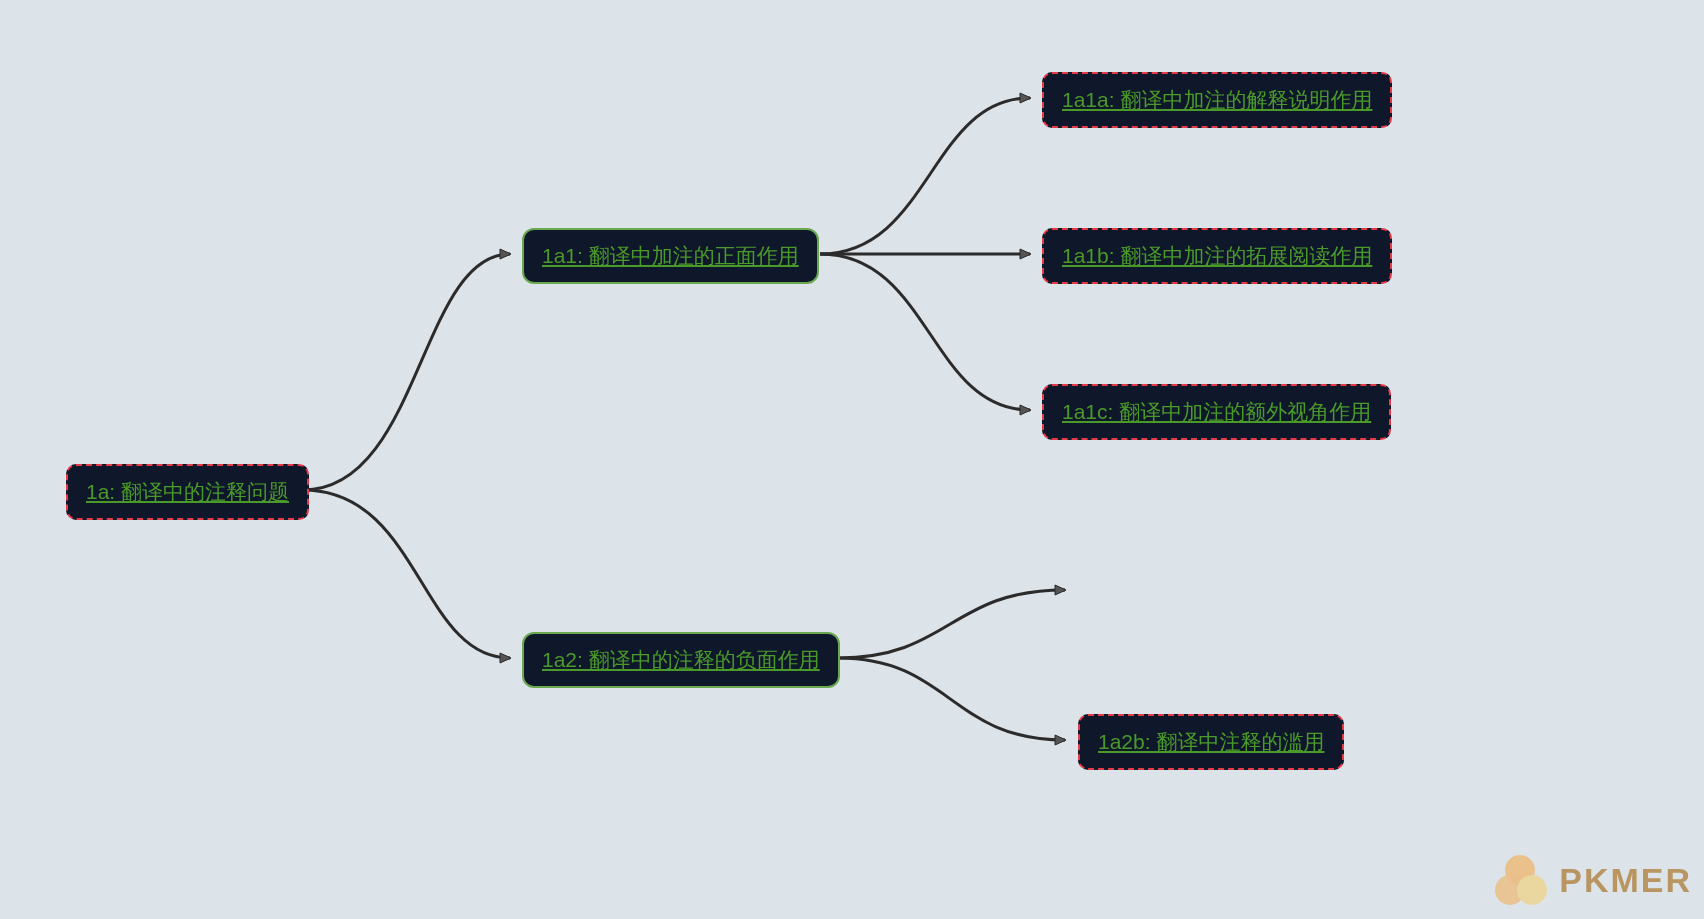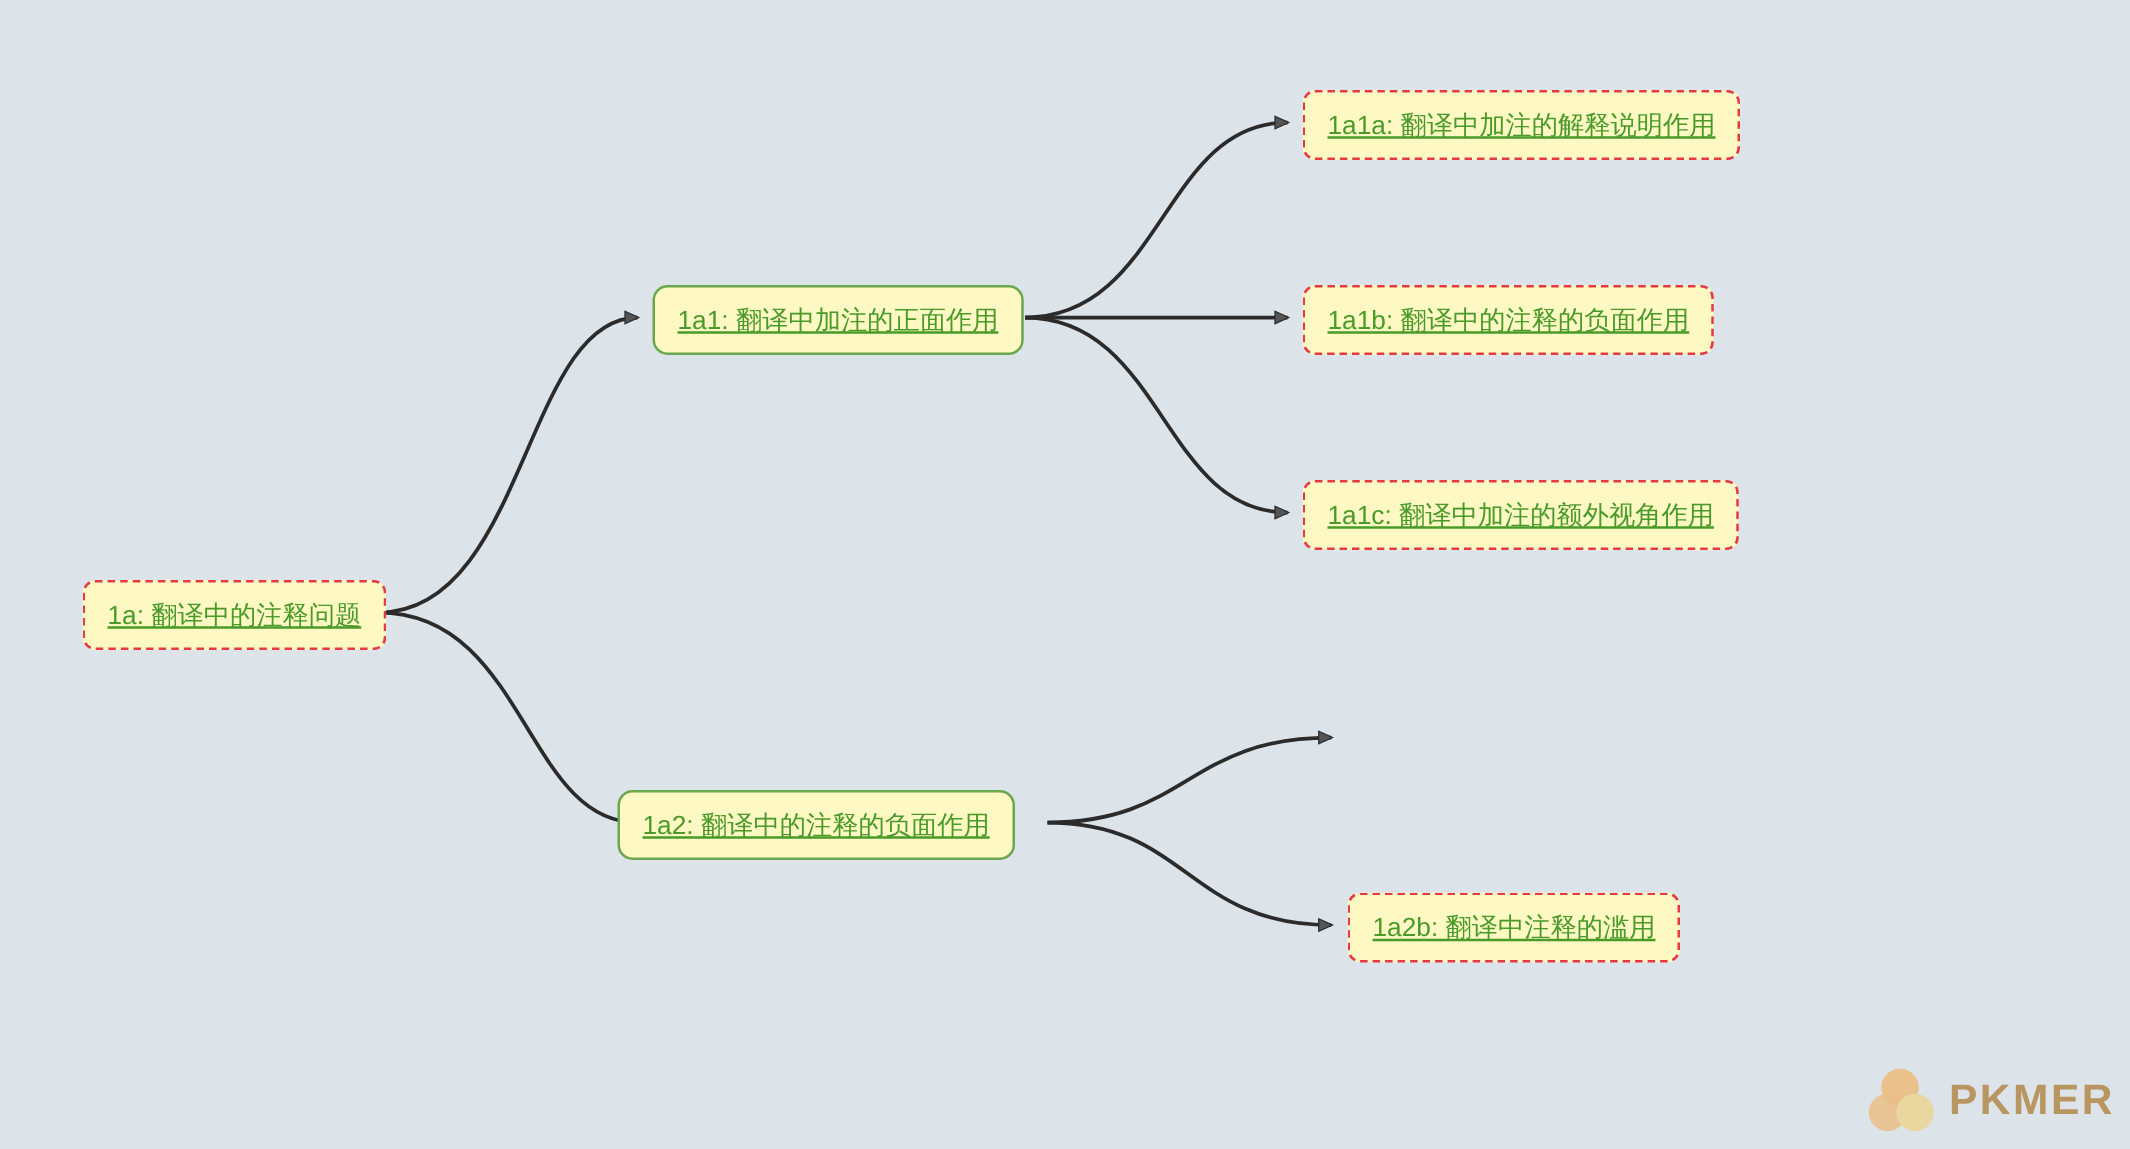--- a/index.html
+++ b/index.html
@@ -21,21 +21,21 @@
   svg.edges {
     position: absolute;
     left: 0;
     top: 0;
     width: 1704px;
     height: 919px;
     pointer-events: none;
   }
   .node {
     position: absolute;
-    background: #fef9c3;
+    background: #0f172a;
     border: 2px dashed #e63946;
     border-radius: 10px;
     padding: 12px 18px;
     font-size: 21px;
     white-space: nowrap;
   }
   .node.solid {
     border: 2px solid #6aa84f;
     border-radius: 12px;
   }
@@ -107,30 +107,30 @@
   </svg>
 
   <div class="node" style="left:66px; top:464px;text-align:center;">
     <span class="lbl">1a: 翻译中的注释问题</span>
   </div>
 
   <div class="node solid" style="left:522px; top:228px;">
     <span class="lbl">1a1: 翻译中加注的正面作用</span>
   </div>
 
-  <div class="node solid" style="left:494px; top:632px;">
+  <div class="node solid" style="left:522px; top:632px;">
     <span class="lbl">1a2: 翻译中的注释的负面作用</span>
   </div>
 
   <div class="node" style="left:1042px; top:72px;">
     <span class="lbl">1a1a: 翻译中加注的解释说明作用</span>
   </div>
 
   <div class="node" style="left:1042px; top:228px;">
-    <span class="lbl">1a1b: 翻译中的注释的负面作用</span>
+    <span class="lbl">1a1b: 翻译中加注的拓展阅读作用</span>
   </div>
 
   <div class="node" style="left:1042px; top:384px;">
     <span class="lbl">1a1c: 翻译中加注的额外视角作用</span>
   </div>
 
 
   <div class="node" style="left:1078px; top:714px;">
     <span class="lbl">1a2b: 翻译中注释的滥用</span>
   </div>

